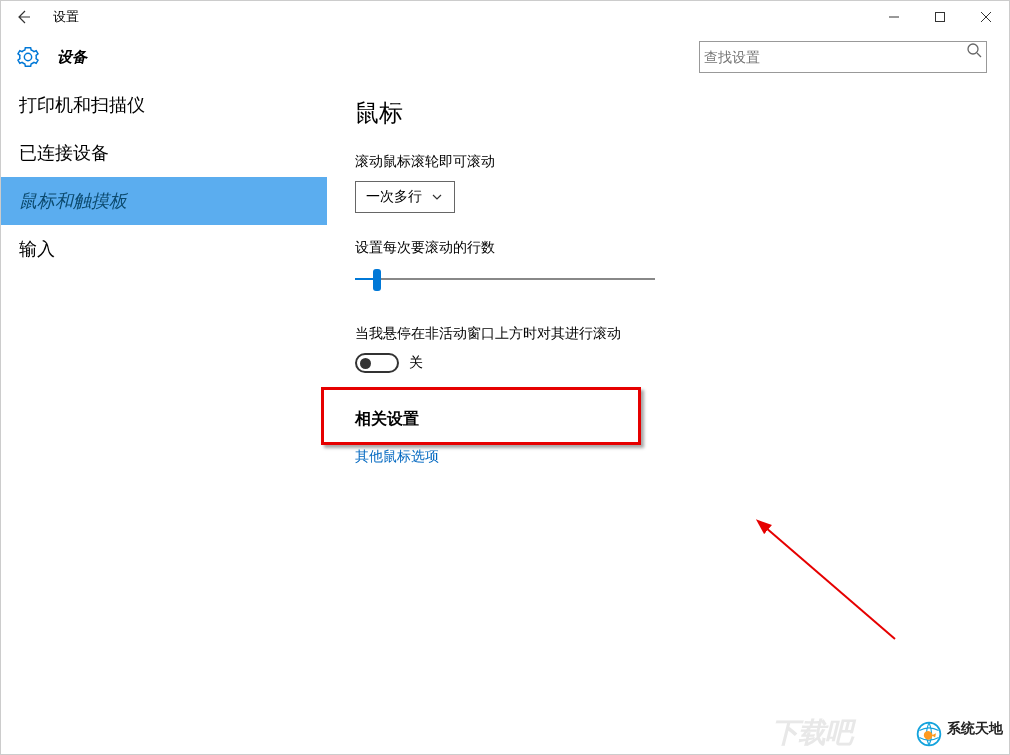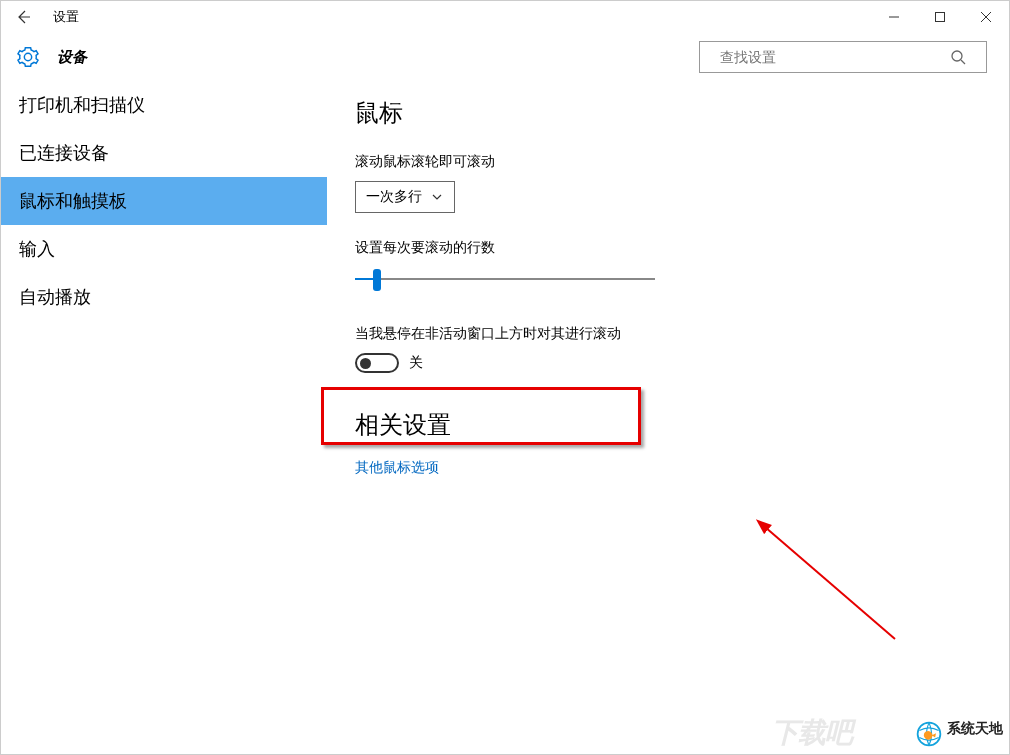--- a/index.html
+++ b/index.html
@@ -7,32 +7,32 @@
 
 .titlebar { height: 32px; display: flex; align-items: center; padding-left: 8px; }
 .titlebar .back { width: 28px; height: 28px; display: flex; align-items: center; justify-content: center; cursor: pointer; }
 .titlebar .title { font-size: 13px; margin-left: 16px; }
 .titlebar .wincontrols { margin-left: auto; display: flex; }
 .titlebar .wincontrols > div { width: 46px; height: 32px; display: flex; align-items: center; justify-content: center; cursor: pointer; }
 
 .header { height: 48px; display: flex; align-items: center; padding: 0 16px; position: relative; }
 .gear { width: 22px; height: 22px; margin-right: 18px; color: #0078d7; }
 .header .dev { font-size: 15px; font-weight: 600; font-style: italic; }
-.searchbox { position: absolute; right: 22px; top: 8px; width: 288px; height: 32px; border: 1px solid #999; display: flex; align-items: center; padding: 0 20px; }
+.searchbox { position: absolute; right: 22px; top: 8px; width: 288px; height: 32px; border: 1px solid #999; display: flex; padding: 0 4px; }
 .searchbox input { border: none; outline: none; flex: 1; font-size: 14px; background: transparent; }
 .searchbox .sicon { width: 16px; height: 16px; color: #555; }
 
 .body { display: flex; height: calc(755px - 80px); }
 .sidebar { width: 326px; }
 .sidebar .item { height: 48px; display: flex; align-items: center; padding-left: 18px; font-size: 18px; cursor: pointer; }
-.sidebar .item.selected { background: #5badef; color: #000000; }
+.sidebar .item.selected { background: #5badef; color: #0c4a6e; font-style: italic; }
 
 .content { flex: 1; padding: 16px 10px 0 28px; position: relative; }
 .content h1 { font-size: 24px; font-weight: 400; margin-bottom: 24px; }
-.content h2 { font-size: 24px; font-weight: 400; margin: 36px 0 18px 0; }
+.content h2 { font-size: 16px; font-weight: 700; margin: 36px 0 18px 0; }
 .label { font-size: 14px; margin-bottom: 10px; }
 .section { margin-bottom: 26px; }
 .select { border: 1px solid #666; height: 32px; display: inline-flex; align-items: center; padding: 0 10px; font-size: 14px; cursor: pointer; gap: 10px; }
 .select.small { min-width: 54px; }
 .select.med { min-width: 100px; }
 .chev { width: 10px; height: 10px; }
 
 .slider { width: 300px; height: 24px; position: relative; margin-top: 6px; }
 .slider .track { position: absolute; top: 11px; left: 0; right: 0; height: 2px; background: #888; }
 .slider .fill { position: absolute; top: 11px; left: 0; width: 24px; height: 2px; background: #0078d7; }
@@ -105,23 +105,20 @@
       </div>
     <div class="item">
         <span>已连接设备</span>
       </div>
     <div class="item selected">
         <span>鼠标和触摸板</span>
       </div>
     <div class="item">
         <span>输入</span>
       </div>
-    <div class="item">
-        <span>自动播放</span>
-      </div>
   </div>
 
   <div class="content">
     <h1>鼠标</h1>
 
 
     <div class="section">
       <div class="label">滚动鼠标滚轮即可滚动</div>
       <div class="select med">
         <span>一次多行</span>

